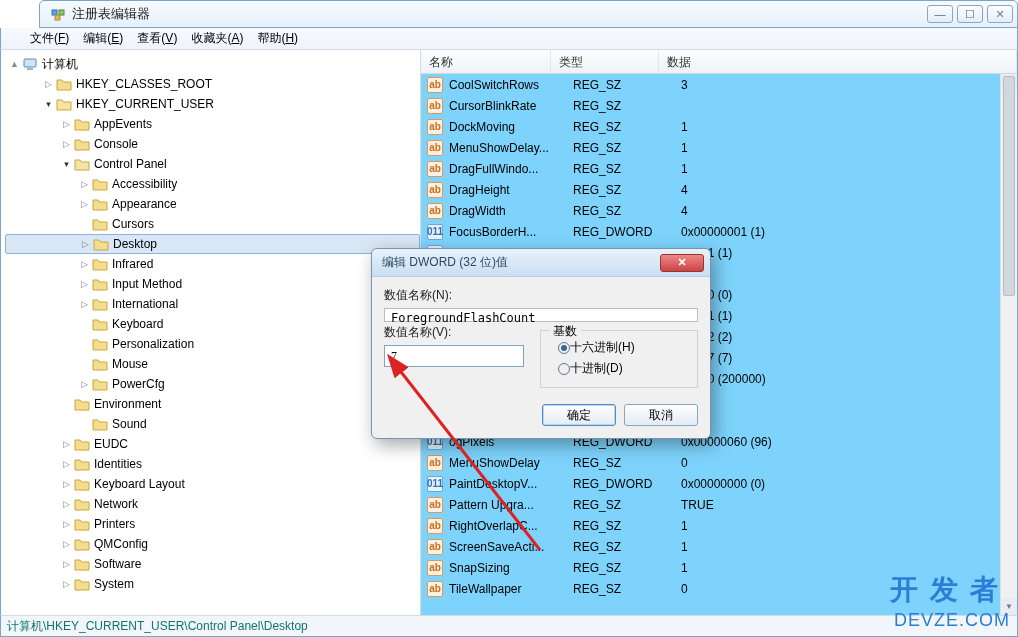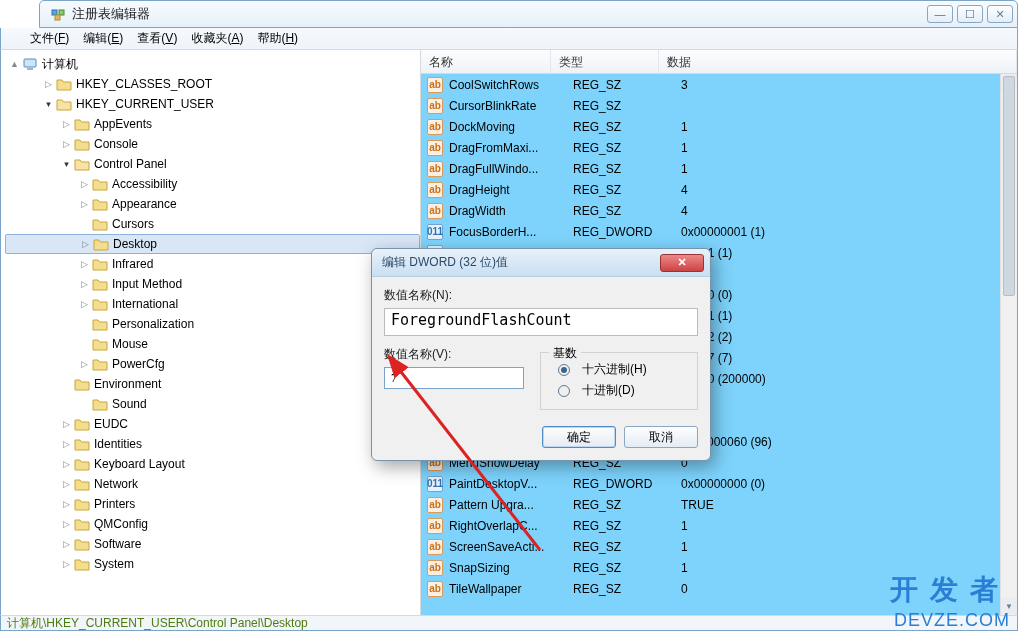--- a/index.html
+++ b/index.html
@@ -41,36 +41,36 @@
 .list-body { }
 .list-row { display:flex; align-items:center; height:21px; padding-left:6px; }
 .val-icon { width:16px; height:16px; margin-right:6px; display:inline-flex; align-items:center; justify-content:center; border:1px solid; border-radius:2px; font-size:10px; font-weight:bold; }
 .val-icon.sz { border-color:#d99a5a; background:#fdf0e3; color:#c9711e; }
 .val-icon.dw { border-color:#6da5d9; background:#e8f1fa; color:#2e72b3; }
 .list-row .cell-name { width:124px; overflow:hidden; text-overflow:ellipsis; white-space:nowrap; }
 .list-row .cell-type { width:108px; }
 .list-row .cell-data { flex:1; overflow:hidden; text-overflow:ellipsis; white-space:nowrap; }
 
 
-.statusbar { height:16px; border:1px solid #7aa5c9; border-top:1px solid #d0dbe7; background:#f2f6fb; display:flex; align-items:center; padding-left:6px; color:#4d7c0f; }
+.statusbar { height:22px; border:1px solid #7aa5c9; border-top:1px solid #d0dbe7; background:#f2f6fb; display:flex; align-items:center; padding-left:6px; color:#0f766e; }
 
 
 .dialog { position:absolute; left:371px; top:248px; width:340px; background:#f0f0f0; border:1px solid #7793ad; border-radius:6px; box-shadow: 4px 6px 18px rgba(0,0,0,0.35); z-index:50; }
 .dlg-title { height:28px; background: linear-gradient(to bottom,#e8f1fa,#c9dff3); border-bottom:1px solid #b6cde2; border-radius:6px 6px 0 0; display:flex; align-items:center; padding:0 6px 0 10px; color:#2b4a66; font-size:13px; }
 .dlg-title .title-text { flex:1; }
 .dlg-close { width:44px; height:18px; background: linear-gradient(to bottom,#e88,#c44); border:1px solid #933; border-radius:3px; display:flex; align-items:center; justify-content:center; color:#fff; font-weight:bold; font-size:11px; }
 .dlg-body { padding: 10px 12px 8px 12px; }
 .dlg-label { margin-bottom:4px; color:#222; }
-.dlg-input-ro { width:314px; height:28px; background:#fff; border:1px solid #bcbcbc; padding:2px 6px; font-family: "SimSun", monospace; font-size:15px; margin-bottom:10px; }
+.dlg-input-ro { width:314px; height:14px; background:#fff; border:1px solid #bcbcbc; padding:2px 6px; font-family: "SimSun", monospace; font-size:12px; margin-bottom:2px; }
 .dlg-row2 { display:flex; gap:16px; }
 .dlg-val-col { flex:0 0 140px; }
 .dlg-val-input { width:140px; height:22px; border:1px solid #7aa5c9; background:#fff; padding:2px 6px; font-family: Tahoma; }
 .dlg-radix { flex:1; border:1px solid #d2d2d2; position:relative; padding:8px 8px 6px 17px; margin-top:6px; }
 .dlg-radix .legend { position:absolute; top:-8px; left:8px; background:#f0f0f0; padding:0 4px; }
-.radio-row { display:flex; align-items:center; gap:12px; margin-bottom:4px; }
+.radio-row { display:flex; align-items:center; gap:0; margin-bottom:4px; }
 .radio-dot { width:12px; height:12px; border:1px solid #5f7893; border-radius:50%; display:inline-flex; align-items:center; justify-content:center; }
 .radio-dot.sel::after { content:""; width:6px; height:6px; border-radius:50%; background:#3a6590; }
 .dlg-btns { display:flex; justify-content:flex-end; gap:8px; padding: 8px 12px 12px 12px; }
 .dlg-btn { width:74px; height:22px; background: linear-gradient(to bottom,#fdfdfe,#e5ecf4); border:1px solid #8aa7c2; border-radius:3px; display:flex; align-items:center; justify-content:center; }
 .dlg-btn.default { border-color:#4f8bc9; box-shadow: inset 0 0 0 1px #bcd6ef; }
 
 
 .arrow-svg { position:absolute; left:370px; top:320px; pointer-events:none; z-index:60; }
 
 
@@ -242,20 +242,30 @@
           <span>International</span>
         </div>
         <div class="tree-row">
           <span class="indent" style="width:70px"></span>
           <span class="expander"></span>
           <span class="folder-icon">
             <svg width="16" height="14">
               <path d="M1 3h5l1.5 2H15v8H1z" fill="#f3dd8f" stroke="#c9a63a"></path>
             </svg>
           </span>
+          <span>Keyboard</span>
+        </div>
+        <div class="tree-row">
+          <span class="indent" style="width:70px"></span>
+          <span class="expander"></span>
+          <span class="folder-icon">
+            <svg width="16" height="14">
+              <path d="M1 3h5l1.5 2H15v8H1z" fill="#f3dd8f" stroke="#c9a63a"></path>
+            </svg>
+          </span>
           <span>Personalization</span>
         </div>
         <div class="tree-row">
           <span class="indent" style="width:70px"></span>
           <span class="expander"></span>
           <span class="folder-icon">
             <svg width="16" height="14">
               <path d="M1 3h5l1.5 2H15v8H1z" fill="#f3dd8f" stroke="#c9a63a"></path>
             </svg>
           </span>
@@ -392,21 +402,21 @@
           <span class="cell-type">REG_SZ</span>
         </div>
         <div class="list-row">
           <span class="val-icon sz">ab</span>
           <span class="cell-name">DockMoving</span>
           <span class="cell-type">REG_SZ</span>
           <span class="cell-data">1</span>
         </div>
         <div class="list-row">
           <span class="val-icon sz">ab</span>
-          <span class="cell-name">DragFromMaxi...</span>
+          <span class="cell-name">MenuShowDelay...</span>
           <span class="cell-type">REG_SZ</span>
           <span class="cell-data">1</span>
         </div>
         <div class="list-row">
           <span class="val-icon sz">ab</span>
           <span class="cell-name">DragFullWindo...</span>
           <span class="cell-type">REG_SZ</span>
           <span class="cell-data">1</span>
         </div>
         <div class="list-row">

